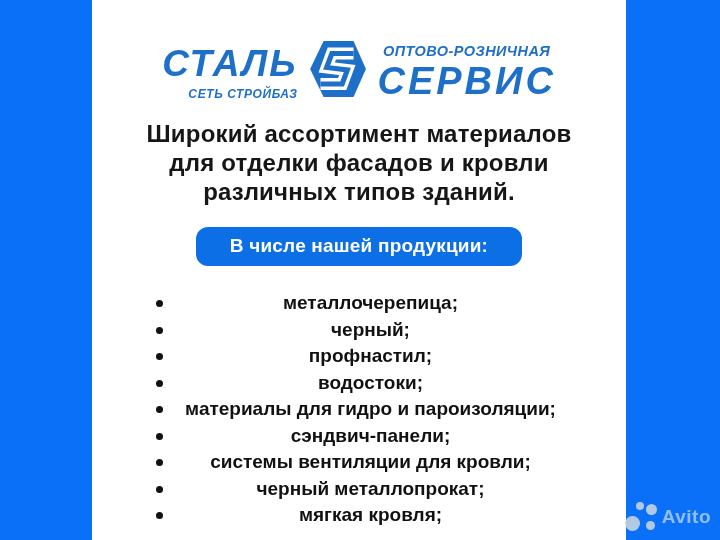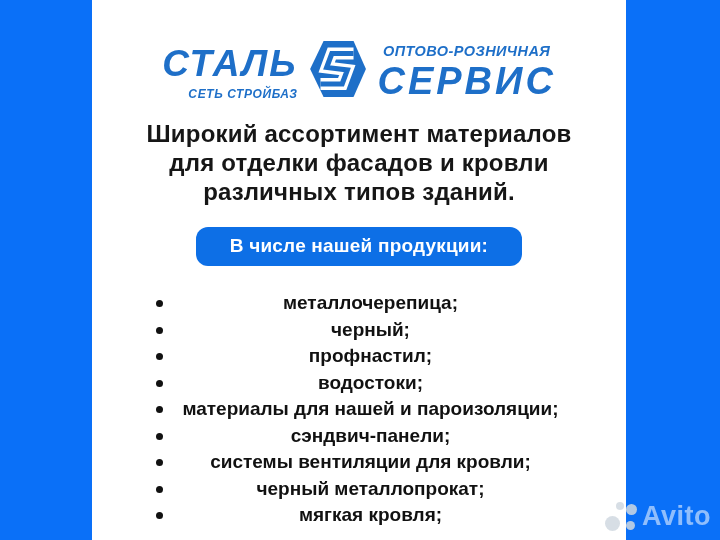--- a/index.html
+++ b/index.html
@@ -142,21 +142,21 @@
   .av-circles span {
     position: absolute;
     border-radius: 50%;
     background: rgba(208, 216, 224, 0.85);
   }
   .av-c1 { width: 15px; height: 15px; left: 0;  bottom: 1px; }
   .av-c2 { width: 8px;  height: 8px;  left: 11px; top: 1px; }
   .av-c3 { width: 11px; height: 11px; right: 1px; top: 3px; background: rgba(235,240,247,0.55); }
   .av-c4 { width: 9px;  height: 9px;  right: 3px; bottom: 2px; background: rgba(235,240,247,0.55); }
   .av-text {
-    font-size: 27px;
+    font-size: 19px;
     font-weight: 700;
     letter-spacing: 0.5px;
     color: rgba(255, 255, 255, 0.55);
   }
 </style>
 </head>
 <body>
 
 <div class="canvas">
 
@@ -198,21 +198,21 @@
       <li>
           <span class="dot"></span>
           <span class="item-text">профнастил;</span>
         </li>
       <li>
           <span class="dot"></span>
           <span class="item-text">водостоки;</span>
         </li>
       <li>
           <span class="dot"></span>
-          <span class="item-text">материалы для нашей и пароизоляции;</span>
+          <span class="item-text">материалы для гидро и пароизоляции;</span>
         </li>
       <li>
           <span class="dot"></span>
           <span class="item-text">сэндвич-панели;</span>
         </li>
       <li>
           <span class="dot"></span>
           <span class="item-text">системы вентиляции для кровли;</span>
         </li>
       <li>

